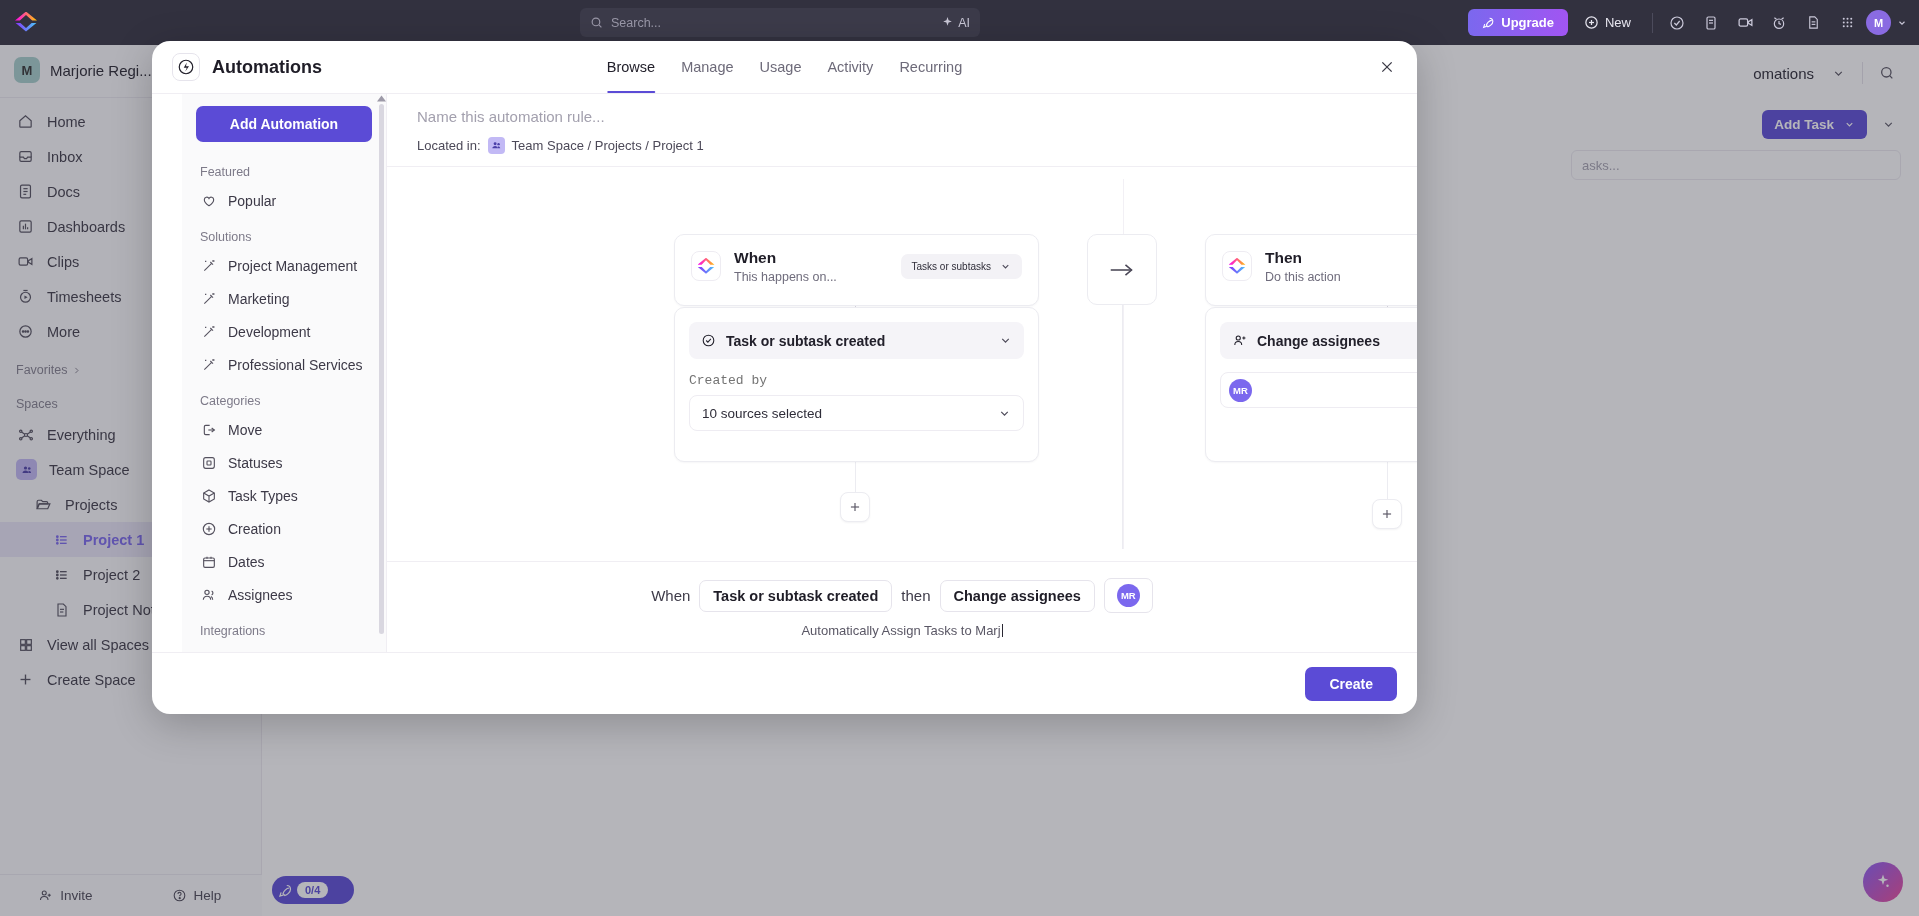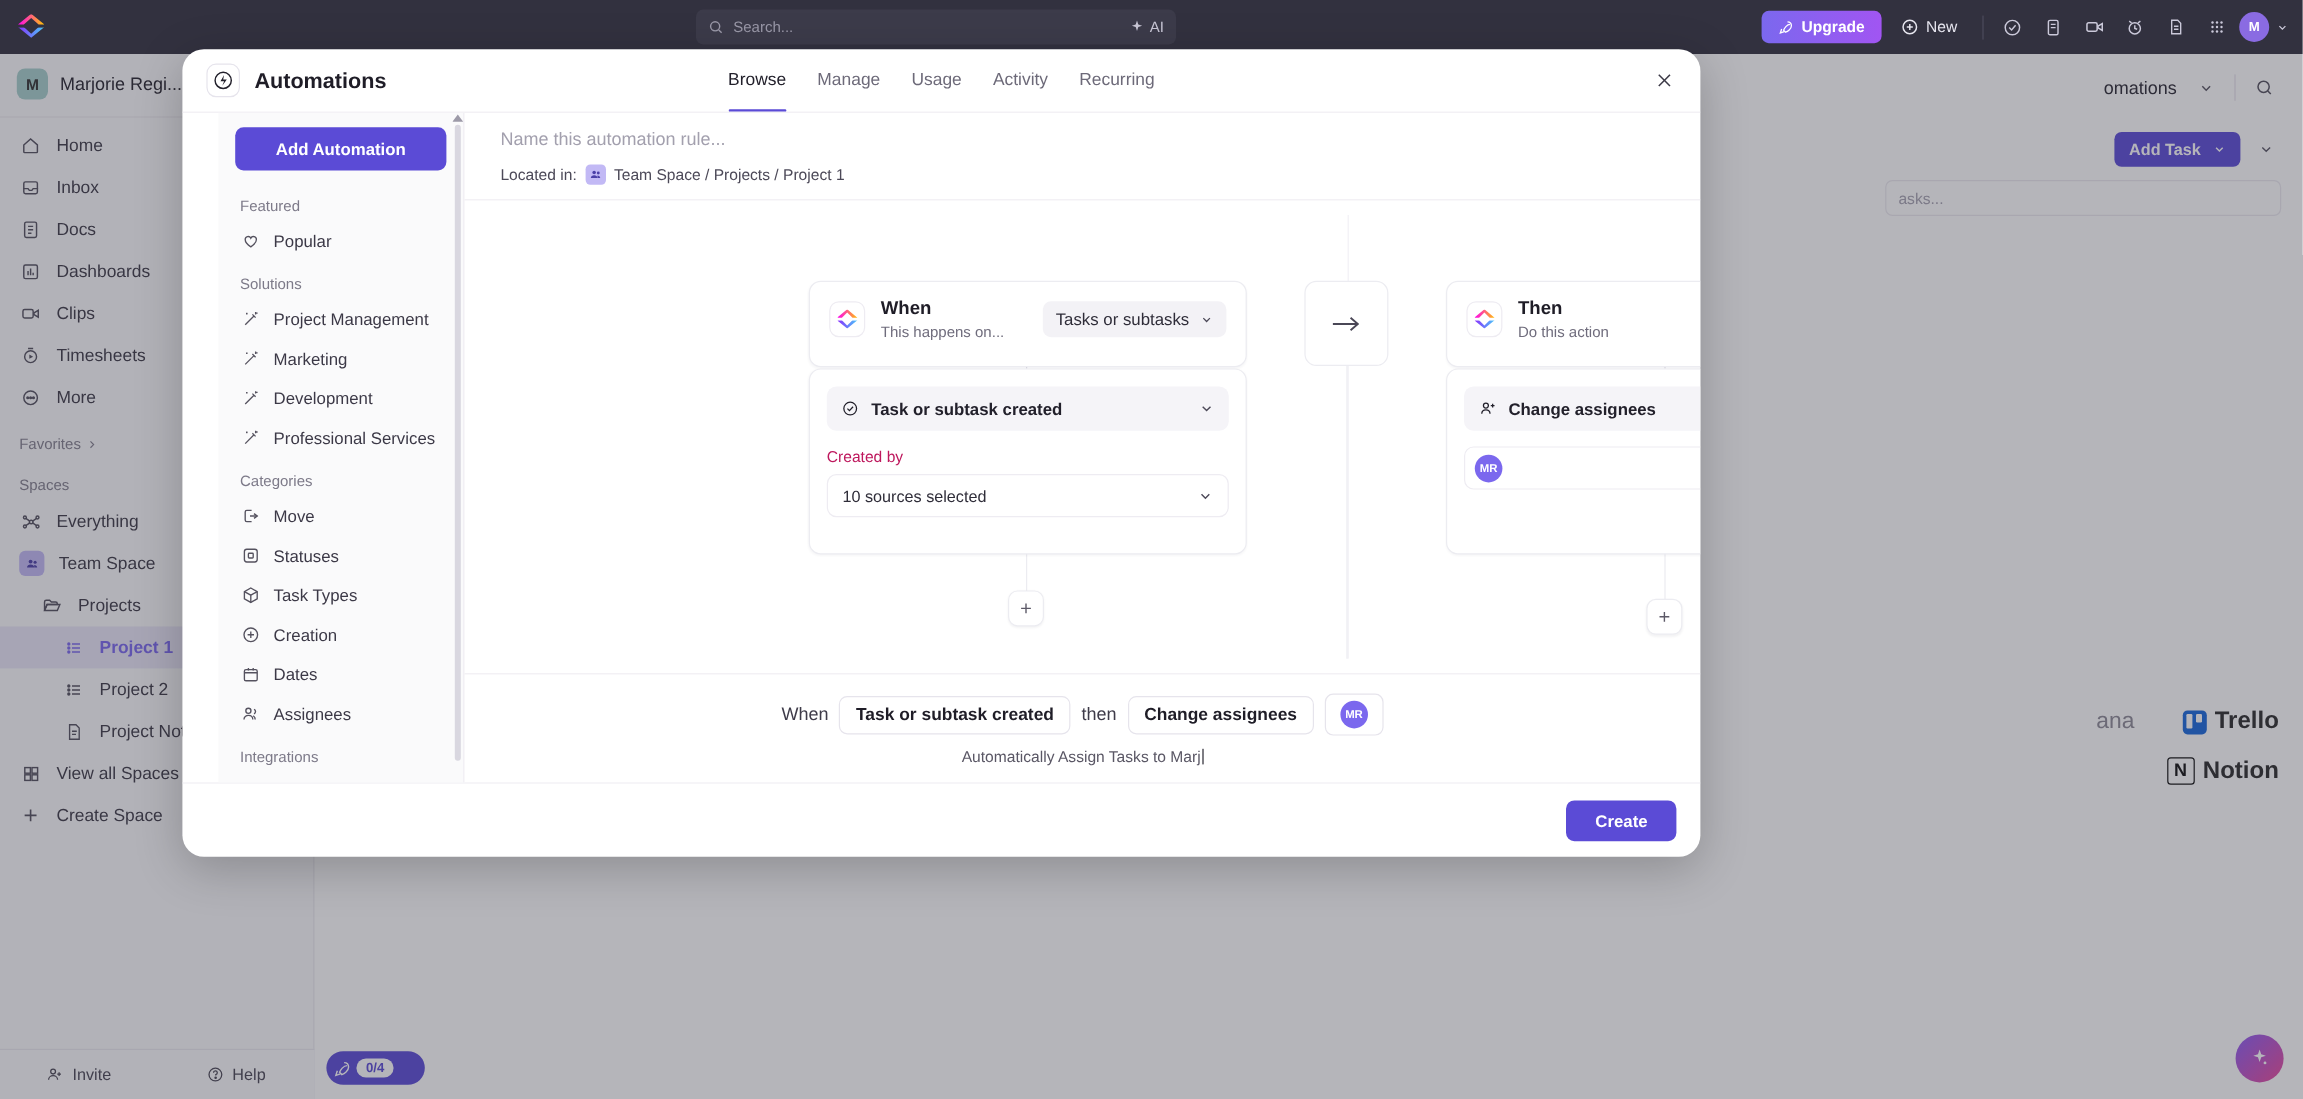--- a/index.html
+++ b/index.html
@@ -209,29 +209,29 @@
     clip-path: polygon(0% 100%, 50% 0%, 100% 100%, 76% 100%, 50% 36%, 24% 100%);
   }
   .ck-mini .dn {
     top: 9px; background: linear-gradient(90deg,#8930FD,#49CCF9);
     clip-path: polygon(0% 0%, 24% 0%, 50% 64%, 76% 0%, 100% 0%, 50% 100%);
   }
   .trig-t1 { font-size: 15.5px; font-weight: 700; color: #1f1d27; line-height: 1.2; }
   .trig-t2 { font-size: 12.5px; color: #6f6c7c; margin-top: 2px; }
   .pill-select {
     margin-left: auto; background: #f3f2f6; border-radius: 7px; padding: 7px 11px;
-    font-size: 14px; color: #2f2d39; display: flex; align-items: center; gap: 9px; white-space: nowrap;
+    font-size: 10px; color: #2f2d39; display: flex; align-items: center; gap: 9px; white-space: nowrap;
   }
 
   .sel-box {
     background: #f5f4f8; border-radius: 8px; height: 37px; display: flex; align-items: center;
     padding: 0 12px; gap: 10px; font-size: 14px; color: #22202b; font-weight: 600;
   }
   .sel-box .chev { margin-left: auto; color: #4d4a59; }
-  .field-label { font-size: 13px; color: #be185d; margin: 14px 0 7px; }
+  .field-label { font-size: 13px; color: #737373; margin: 14px 0 7px; font-family: Liberation Mono, monospace; }
   .field-box {
     border: 1px solid #eeecf2; border-radius: 8px; height: 36px; display: flex; align-items: center;
     padding: 0 12px; font-size: 13.5px; color: #2f2d39;
   }
   .field-box .chev { margin-left: auto; color: #4d4a59; }
   .assignee-box {
     border: 1px solid #eeecf2; border-radius: 8px; height: 36px; display: flex; align-items: center;
     padding: 0 8px;
   }
   .av-sm {
@@ -618,37 +618,20 @@
     <div class="tb2-ico">
       <svg width="13" height="13" viewBox="0 0 24 24" fill="none" stroke="currentColor" stroke-width="2.2">
           <polyline points="6,9 12,15 18,9"></polyline>
         </svg>
     </div>
   </div>
   <div class="search-tasks">
     <span>asks...</span>
   </div>
 
-  <div class="integr-logos">
-    <div class="ilogo-row">
-      <div class="ilogo" style="color:#8d8a96;font-size:19px;font-weight:400">
-        <span>ana</span>
-      </div>
-      <div class="ilogo">
-        <span class="trello-sq"></span>
-        <span>Trello</span>
-      </div>
-    </div>
-    <div class="ilogo-row" style="justify-content:flex-end">
-      <div class="ilogo">
-        <span class="notion-sq">N</span>
-        <span>Notion</span>
-      </div>
-    </div>
-  </div>
 
   <div class="rocket-pill">
     <span>
       <svg width="15" height="15" viewBox="0 0 24 24" fill="none" stroke="#fff" stroke-width="1.9">
           <path d="M5 15l-2 6 6-2"></path>
           <path d="M14 4c4 0 6 2 6 6 0 5-6 9-9 10l-3-3c1-3 5-9 10-9"></path>
         </svg>
     </span>
     <span class="rocket-count">0/4</span>
   </div>

